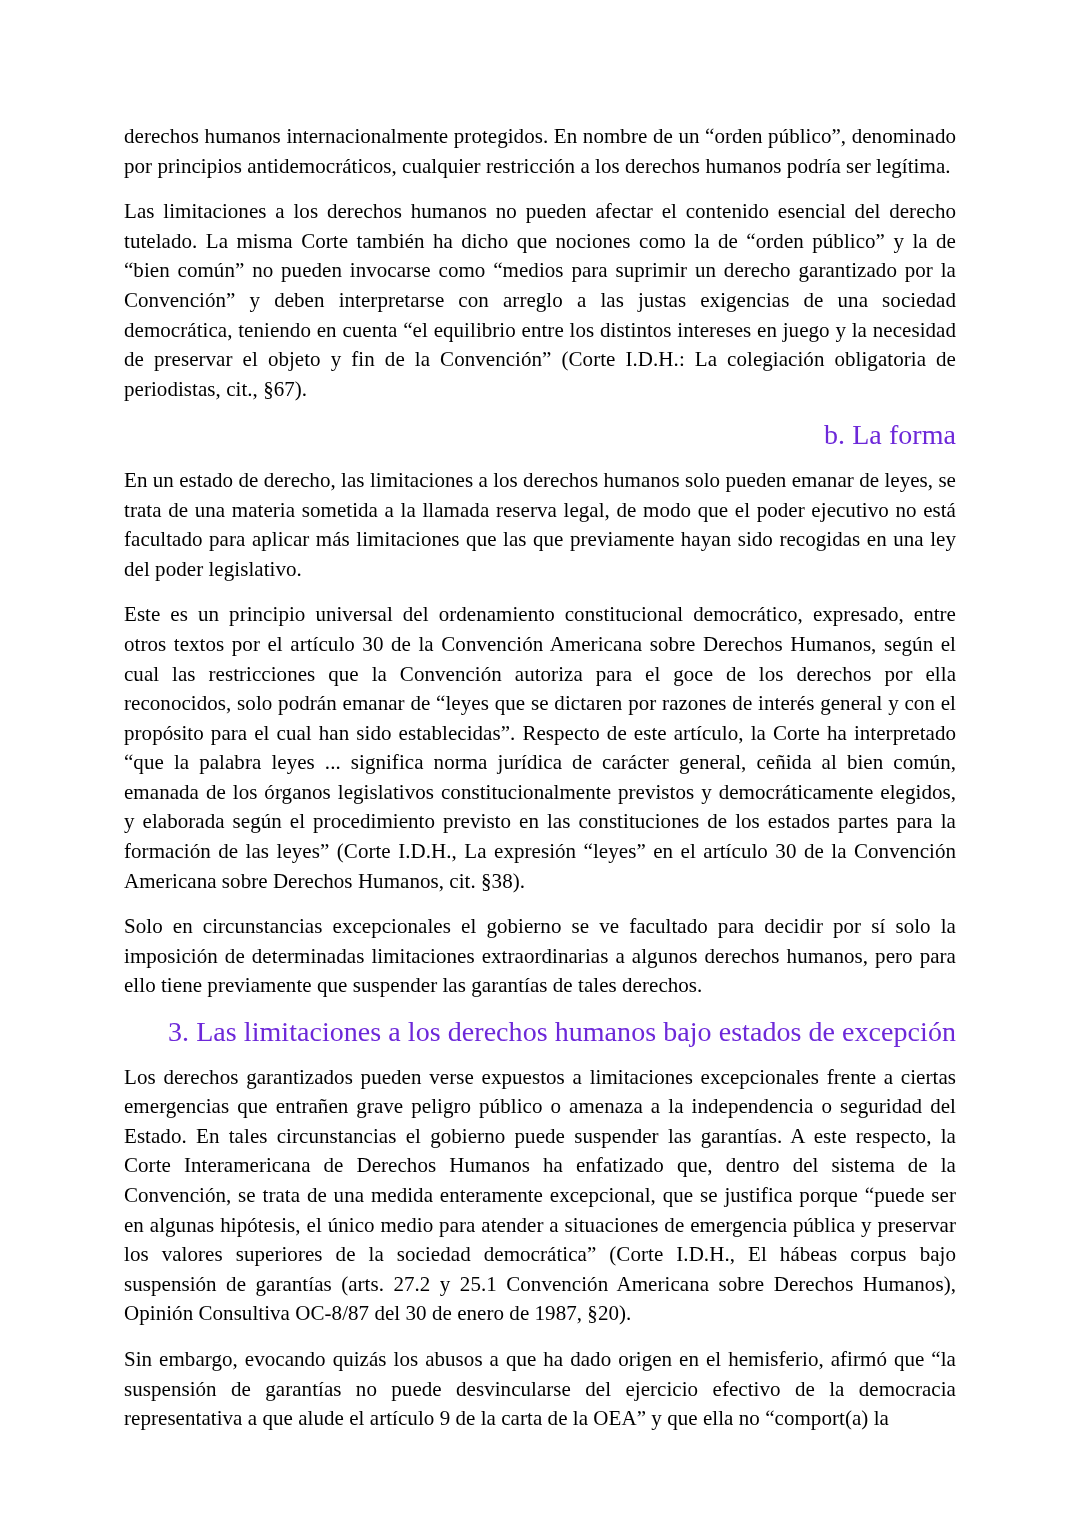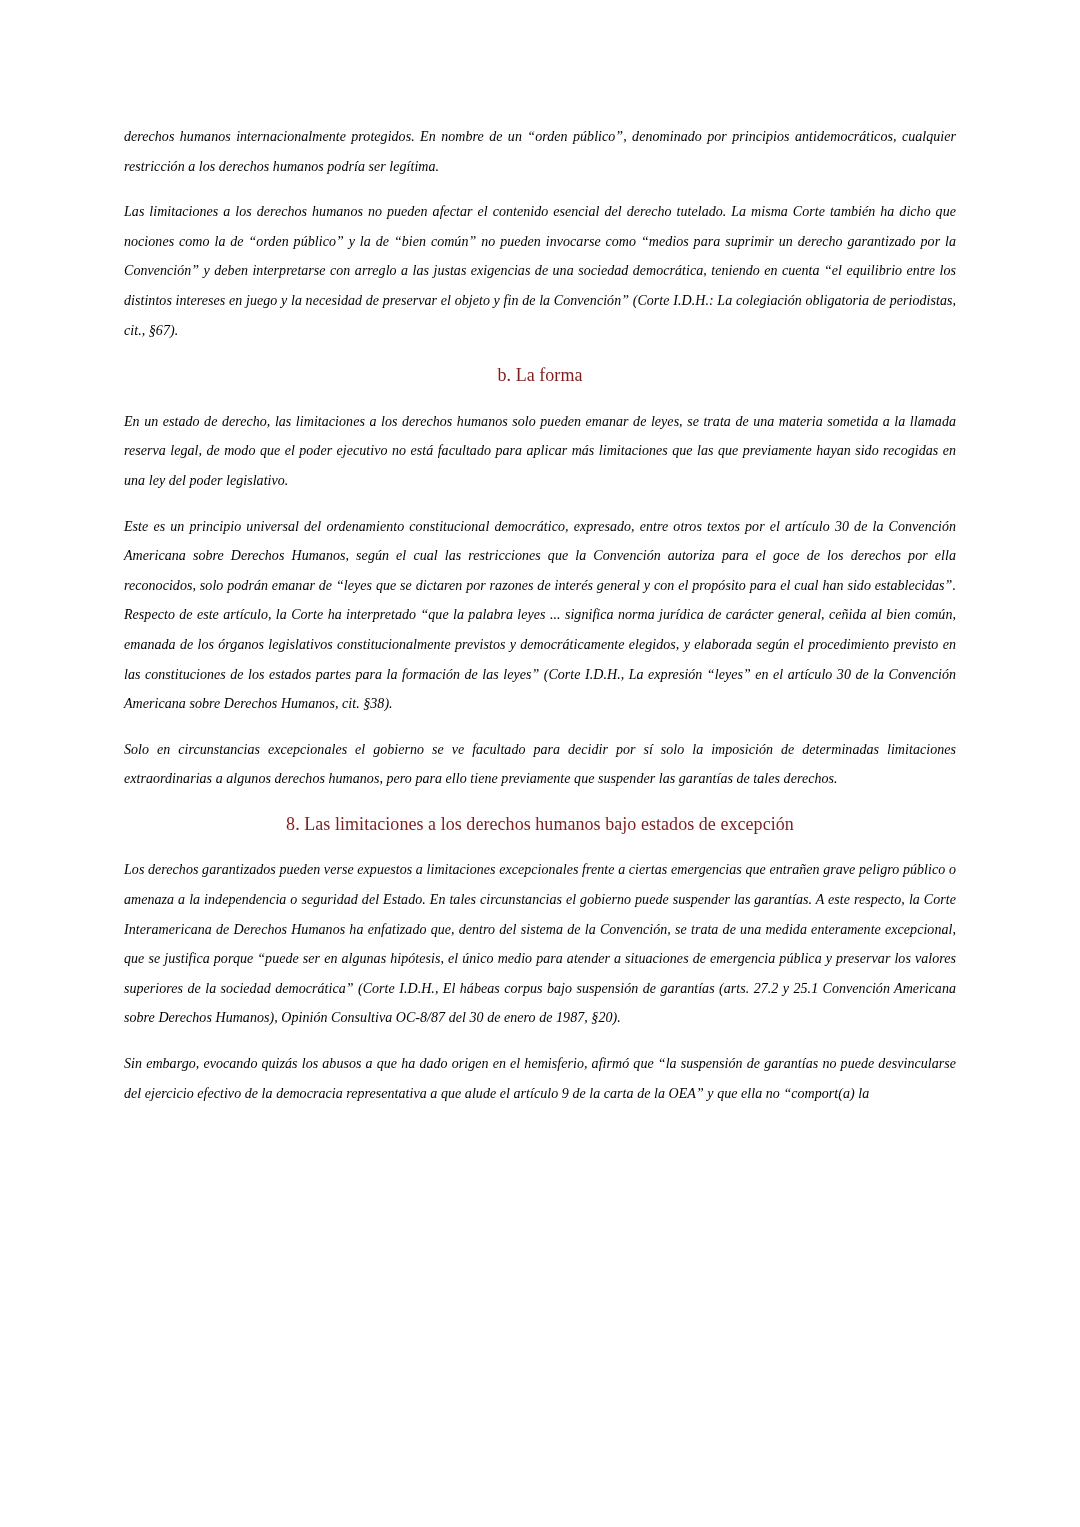--- a/index.html
+++ b/index.html
@@ -20,43 +20,42 @@
 
   .content {
     position: absolute;
     left: 124px;
     top: 122px;
     width: 832px;
   }
 
   .para {
     font-family: "Liberation Serif", "DejaVu Serif", serif;
-    font-size: 14px;
+    font-size: 21px;
     line-height: 29.6px;
     color: #000000;
     text-align: justify;
     text-justify: inter-word;
     margin: 0 0 16px 0;
     hyphens: none;
     -webkit-hyphens: none;
     letter-spacing: 0.05px;
-    font-style: italic;
   }
 
   .para:last-child {
     margin-bottom: 0;
   }
 
   
   .heading {
     font-family: "Liberation Serif", "DejaVu Serif", serif;
-    font-size: 18px;
+    font-size: 28px;
     line-height: 29.6px;
-    color: #7f1d1d;
-    text-align: center;
+    color: #6d28d9;
+    text-align: right;
     margin: 0 0 16px 0;
     letter-spacing: 0.05px;
   }
 </style>
 </head>
 <body>
 
 <div class="page">
   <div class="content">
 
@@ -65,20 +64,20 @@
     <p class="para">Las limitaciones a los derechos humanos no pueden afectar el contenido esencial del derecho tutelado. La misma Corte también ha dicho que nociones como la de “orden público” y la de “bien común” no pueden invocarse como “medios para suprimir un derecho garantizado por la Convención” y deben interpretarse con arreglo a las justas exigencias de una sociedad democrática, teniendo en cuenta “el equilibrio entre los distintos intereses en juego y la necesidad de preservar el objeto y fin de la Convención” (Corte I.D.H.: La colegiación obligatoria de periodistas, cit., §67).</p>
 
     <p class="heading">b. La forma</p>
 
     <p class="para">En un estado de derecho, las limitaciones a los derechos humanos solo pueden emanar de leyes, se trata de una materia sometida a la llamada reserva legal, de modo que el poder ejecutivo no está facultado para aplicar más limitaciones que las que previamente hayan sido recogidas en una ley del poder legislativo.</p>
 
     <p class="para">Este es un principio universal del ordenamiento constitucional democrático, expresado, entre otros textos por el artículo 30 de la Convención Americana sobre Derechos Humanos, según el cual las restricciones que la Convención autoriza para el goce de los derechos por ella reconocidos, solo podrán emanar de “leyes que se dictaren por razones de interés general y con el propósito para el cual han sido establecidas”. Respecto de este artículo, la Corte ha interpretado “que la palabra leyes ... significa norma jurídica de carácter general, ceñida al bien común, emanada de los órganos legislativos constitucionalmente previstos y democráticamente elegidos, y elaborada según el procedimiento previsto en las constituciones de los estados partes para la formación de las leyes” (Corte I.D.H., La expresión “leyes” en el artículo 30 de la Convención Americana sobre Derechos Humanos, cit. §38).</p>
 
     <p class="para">Solo en circunstancias excepcionales el gobierno se ve facultado para decidir por sí solo la imposición de determinadas limitaciones extraordinarias a algunos derechos humanos, pero para ello tiene previamente que suspender las garantías de tales derechos.</p>
 
-    <p class="heading">8. Las limitaciones a los derechos humanos bajo estados de excepción</p>
+    <p class="heading">3. Las limitaciones a los derechos humanos bajo estados de excepción</p>
 
     <p class="para">Los derechos garantizados pueden verse expuestos a limitaciones excepcionales frente a ciertas emergencias que entrañen grave peligro público o amenaza a la independencia o seguridad del Estado. En tales circunstancias el gobierno puede suspender las garantías. A este respecto, la Corte Interamericana de Derechos Humanos ha enfatizado que, dentro del sistema de la Convención, se trata de una medida enteramente excepcional, que se justifica porque “puede ser en algunas hipótesis, el único medio para atender a situaciones de emergencia pública y preservar los valores superiores de la sociedad democrática” (Corte I.D.H., El hábeas corpus bajo suspensión de garantías (arts. 27.2 y 25.1 Convención Americana sobre Derechos Humanos), Opinión Consultiva OC-8/87 del 30 de enero de 1987, §20).</p>
 
     <p class="para">Sin embargo, evocando quizás los abusos a que ha dado origen en el hemisferio, afirmó que “la suspensión de garantías no puede desvincularse del ejercicio efectivo de la democracia representativa a que alude el artículo 9 de la carta de la OEA” y que ella no “comport(a) la</p>
 
   </div>
 </div>
 
 </body></html>

